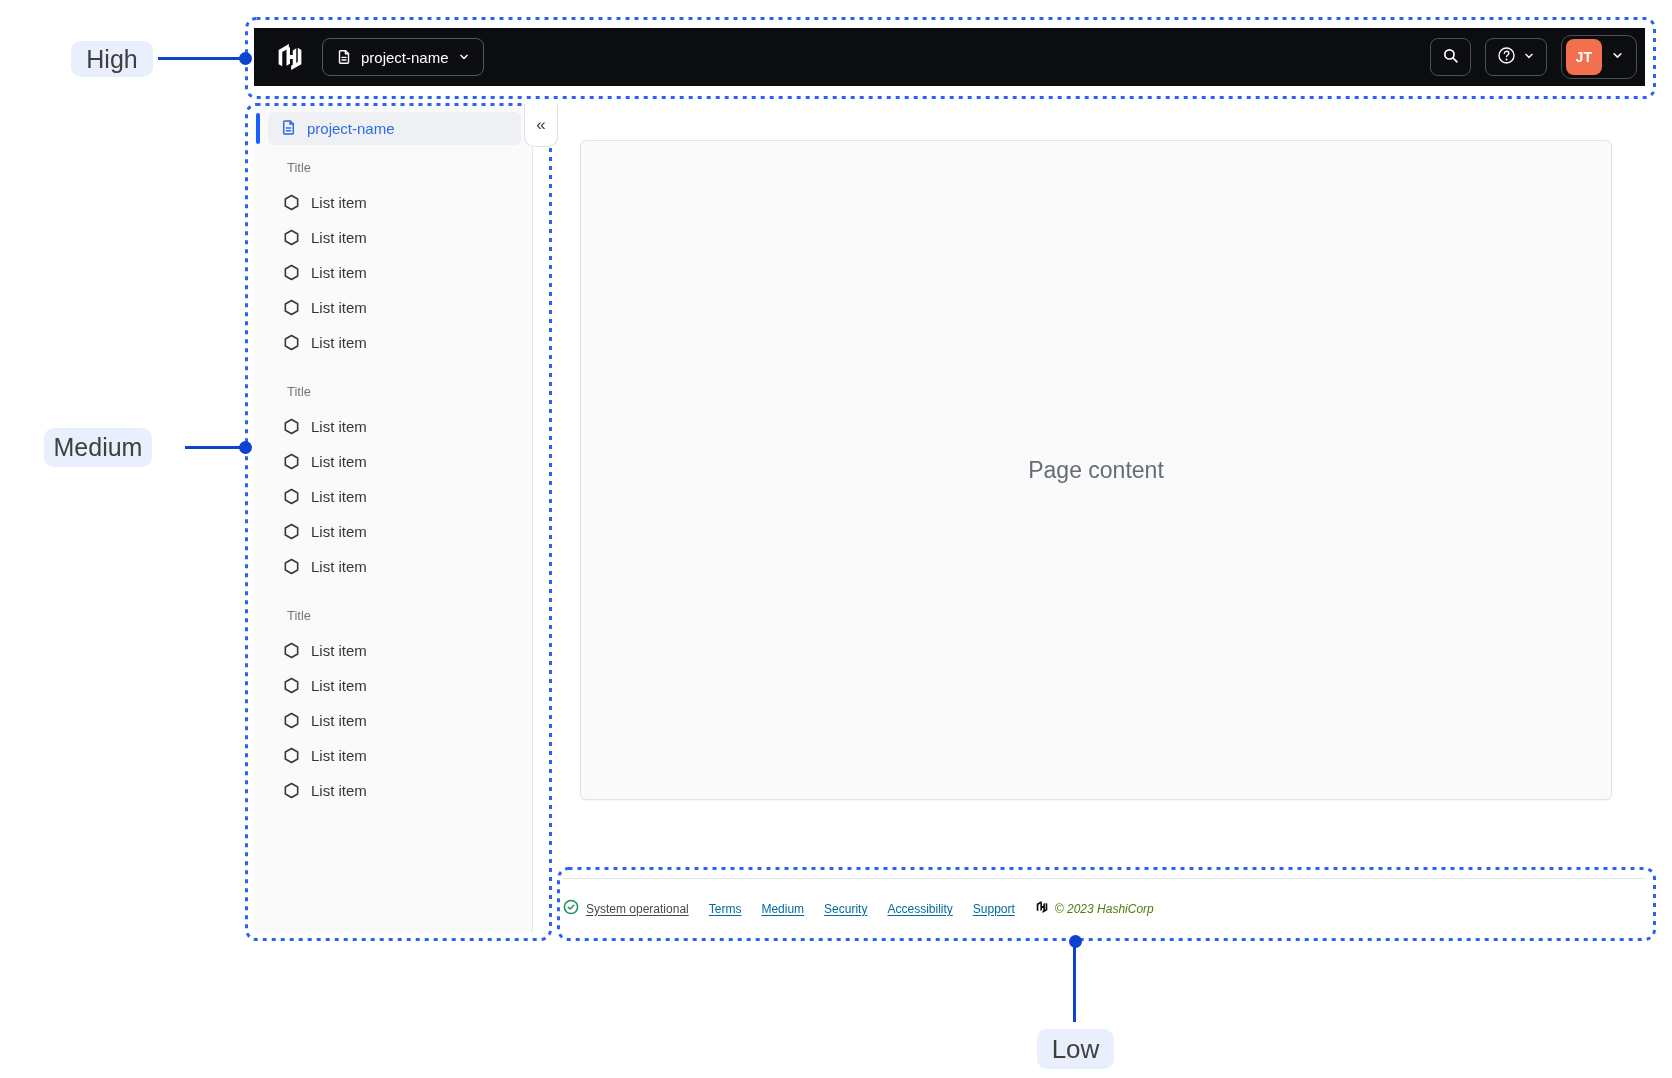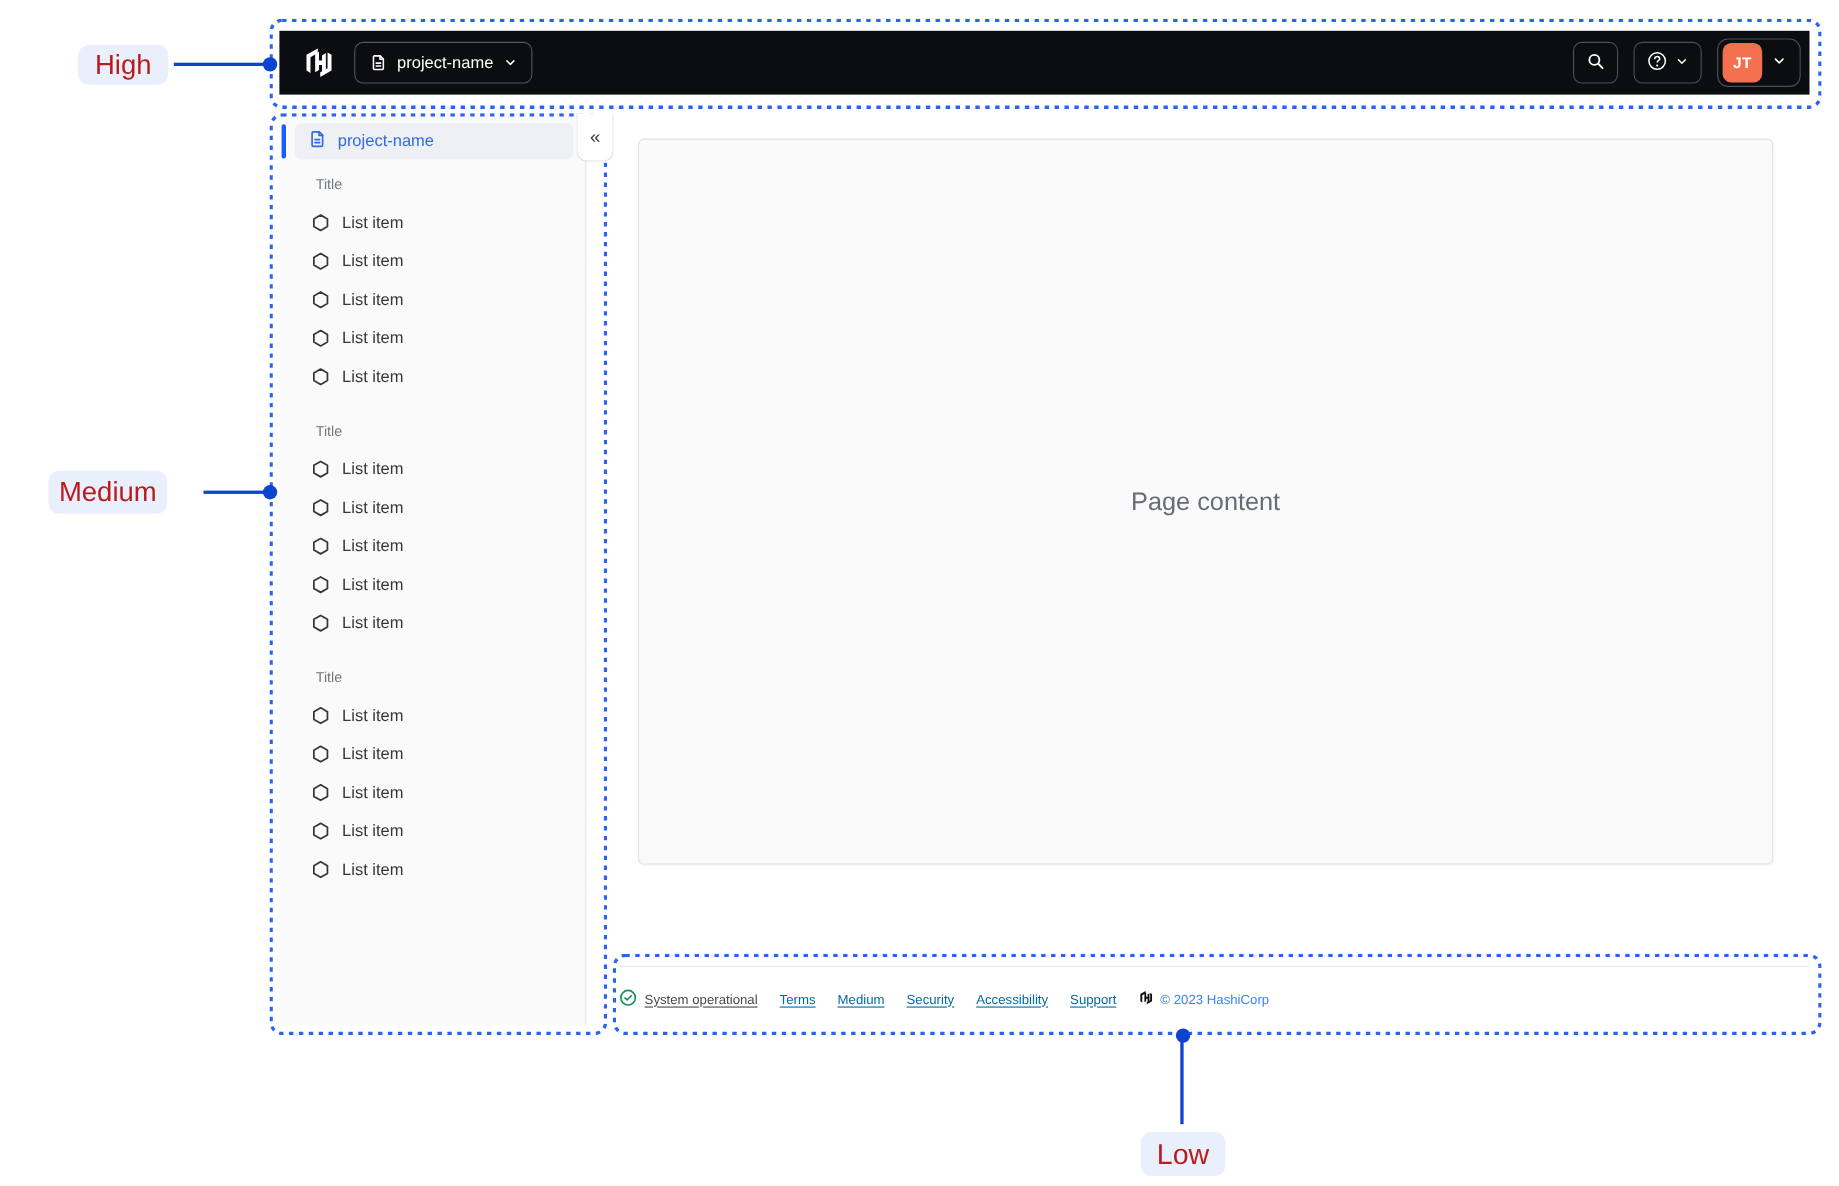--- a/index.html
+++ b/index.html
@@ -42,48 +42,48 @@
                   display:flex; align-items:center; justify-content:center; }
   .side-sections { position:absolute; left:0; top:47px; width:279px; }
   .side-title { height:35px; margin-top:14px; display:flex; align-items:center;
                 padding-left:33px; color:#72777f; font-size:13px; font-weight:500; }
   .side-section:first-child .side-title { margin-top:0; }
   .side-item { height:35px; display:flex; align-items:center; gap:11px; padding-left:29px;
                color:#33363c; font-size:15px; text-decoration:none; cursor:pointer; }
   .side-item .hex { display:flex; color:#35383f; }
 
   
-  .content-box { position:absolute; left:580px; top:126px; width:1032px; height:660px;
+  .content-box { position:absolute; left:580px; top:140px; width:1032px; height:660px;
                  background:#fafafa; border:1px solid #e1e3e7; border-radius:6px;
                  box-shadow:0 1px 2px rgba(0,0,0,0.04);
                  display:flex; align-items:center; justify-content:center; }
   .content-box span { color:#656c76; font-size:23px; }
 
   
   .footer { position:absolute; left:563px; top:878px; width:1082px; height:60px;
             border-top:1px solid #e4e6ea; background:#ffffff;
             display:flex; align-items:center; justify-content:flex-start; gap:20px;
             transform:translateX(-48px); font-size:12px; }
   .footer { transform:none; padding-right:96px; }
   .f-status { display:flex; align-items:center; gap:7px; color:#45494f;
               text-decoration:underline; text-underline-offset:2px; cursor:pointer; }
   .f-link { color:#0369a1; text-decoration:underline; text-underline-offset:2px; cursor:pointer; }
-  .f-copy { display:flex; align-items:center; gap:6px; color:#3b82f6; }
+  .f-copy { display:flex; align-items:center; gap:6px; color:#4d7c0f;font-style:italic; }
 
   
   .zone { position:absolute; pointer-events:none; }
   .zone svg { display:block; }
   .zone-high   { left:245px; top:17px; }
   .zone-medium { left:245px; top:103px; }
   .zone-low    { left:557px; top:867px; }
 
   .conn-line { position:absolute; background:#0d43cf; }
   .conn-dot  { position:absolute; width:13px; height:13px; border-radius:50%; background:#0d43cf; }
 
-  .chip { position:absolute; background:#e9effc; color:#b91c1c; border-radius:10px;
+  .chip { position:absolute; background:#e9effc; color:#404040; border-radius:10px;
           display:flex; align-items:center; justify-content:center; font-weight:500; }
   .chip-high   { left:71px;  top:41px;   width:82px;  height:36px; font-size:25px; }
   .chip-medium { left:44px;  top:428px;  width:108px; height:39px; font-size:25px; }
   .chip-low    { left:1037px;top:1029px; width:77px;  height:40px; font-size:26px; }
 </style>
 </head>
 <body>
 
 <div class="canvas">
 

